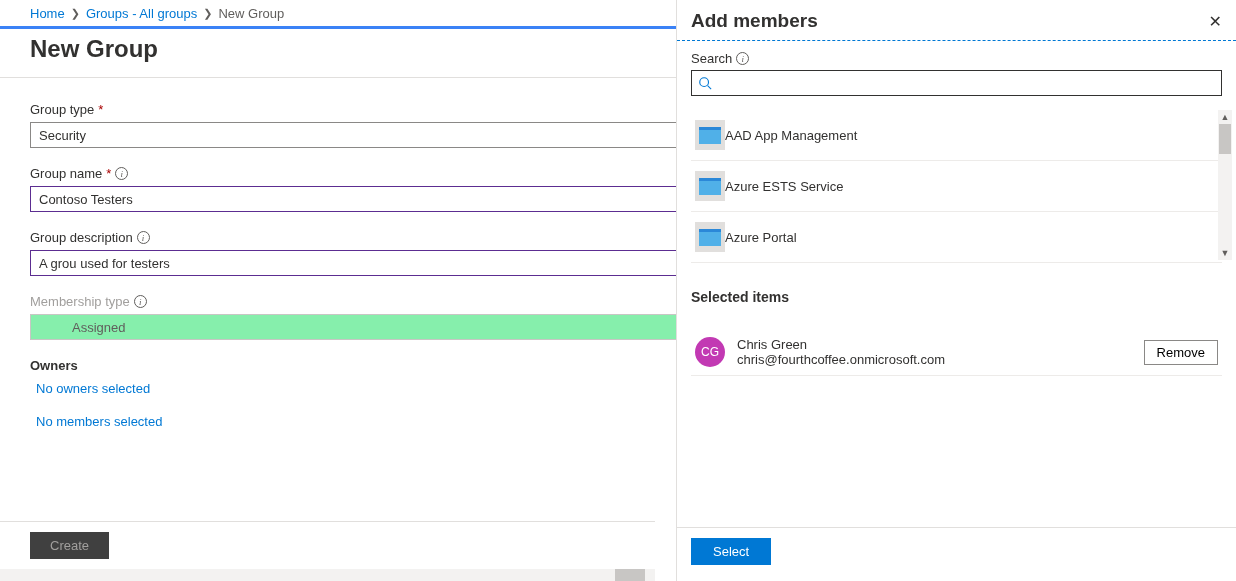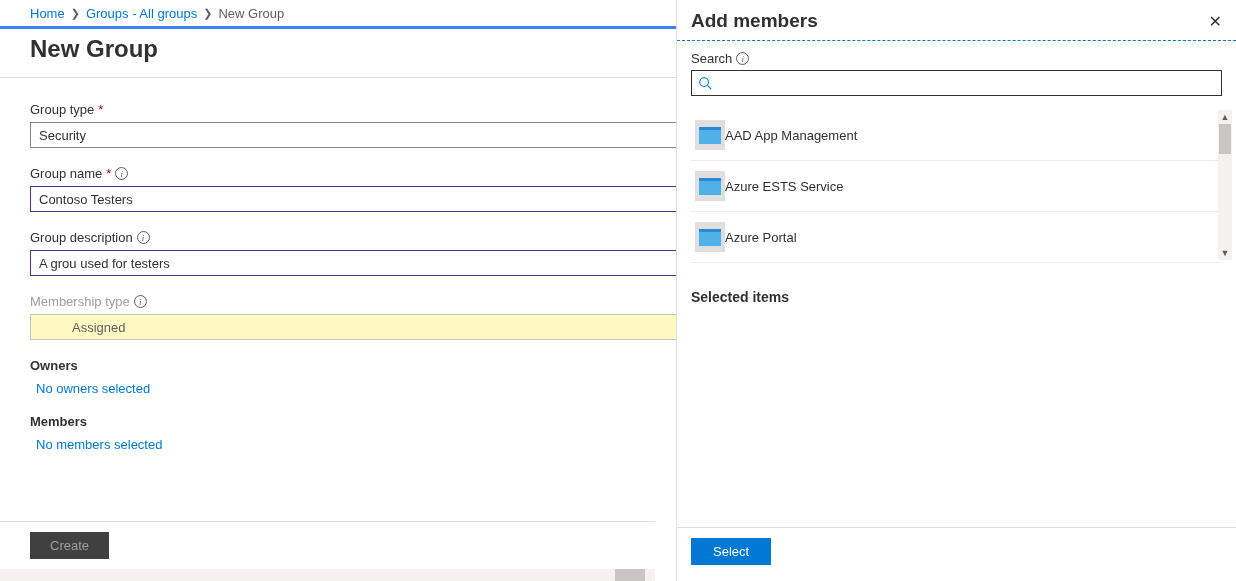--- a/index.html
+++ b/index.html
@@ -62,21 +62,21 @@
     padding: 0 8px;
     font-size: 13px;
     background: #fff;
     display: flex;
     align-items: center;
     justify-content: space-between;
   }
   .select .chev { font-size: 13px; color: #605e5c; }
   .text-input.validated { border: 1px solid #5c2d91; }
   .check-icon { color: #107c10; font-size: 14px; margin-left: 6px; }
-  .select.disabled { background: #fef9c3; color: #605e5c; border-color: #c8c6c4; padding-left: 41px;}
+  .select.disabled { background: #86efac; color: #605e5c; border-color: #c8c6c4; padding-left: 41px;}
   .label-disabled { color: #a19f9d; }
 
   .section-label { font-size: 13px; font-weight: 600; margin-bottom: 8px; margin-top: 4px;}
   .link-text { color: #0078d4; font-size: 13px; padding-left: 6px; cursor: pointer;}
 
   .bottom-bar {
     position: absolute;
     left: 0; bottom: 0;
     width: 655px;
     border-top: 1px solid #e1dfdd;
@@ -249,21 +249,20 @@
       <span class="chev">⌄</span>
     </div>
   </div>
 
   <div class="field">
     <div class="section-label">Owners</div>
     <div class="link-text">No owners selected</div>
   </div>
 
   <div class="field">
-    <div class="section-label">Members</div>
     <div class="link-text">No members selected</div>
   </div>
 </div>
 
 <div class="bottom-bar" style="bottom:12px;">
   <button class="btn-create">Create</button>
 </div>
 <div class="hscroll">
   <div class="hscroll-thumb"></div>
 </div>
@@ -307,17 +306,25 @@
         <span>Azure Portal</span>
       </div>
       <div class="result-scroll">
         <div class="result-scroll-up">▲</div>
         <div class="result-scroll-thumb"></div>
         <div class="result-scroll-down">▼</div>
       </div>
     </div>
 
     <div class="selected-head">Selected items</div>
+    <div class="selected-row">
+      <div class="avatar">CG</div>
+      <div class="selected-info">
+        <div class="selected-name">Chris Green</div>
+        <div class="selected-email">chris@fourthcoffee.onmicrosoft.com</div>
+      </div>
+      <button class="btn-remove">Remove</button>
+    </div>
   </div>
   <div class="panel-footer">
     <button class="btn-select">Select</button>
   </div>
 </div>
 
 </body></html>

